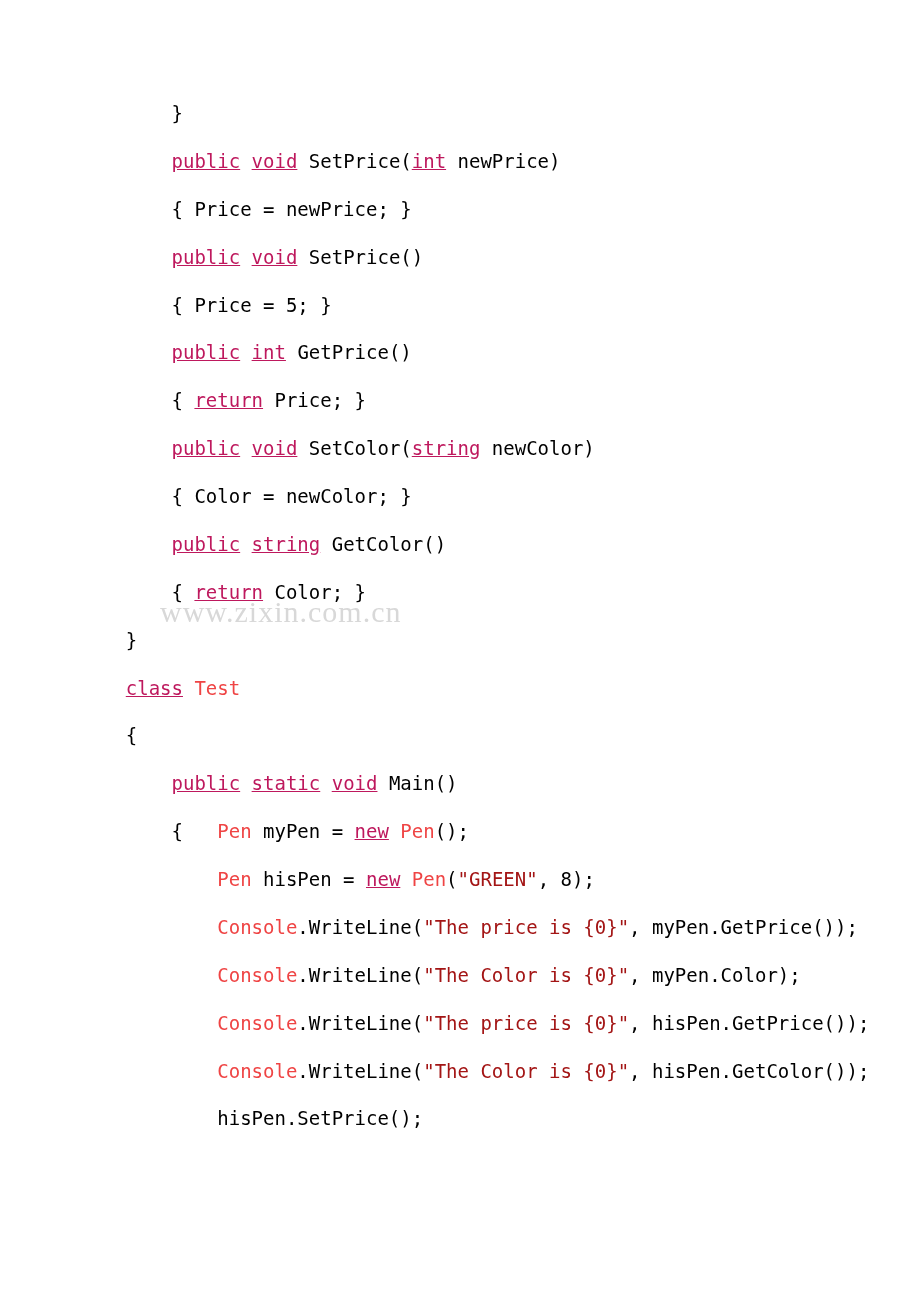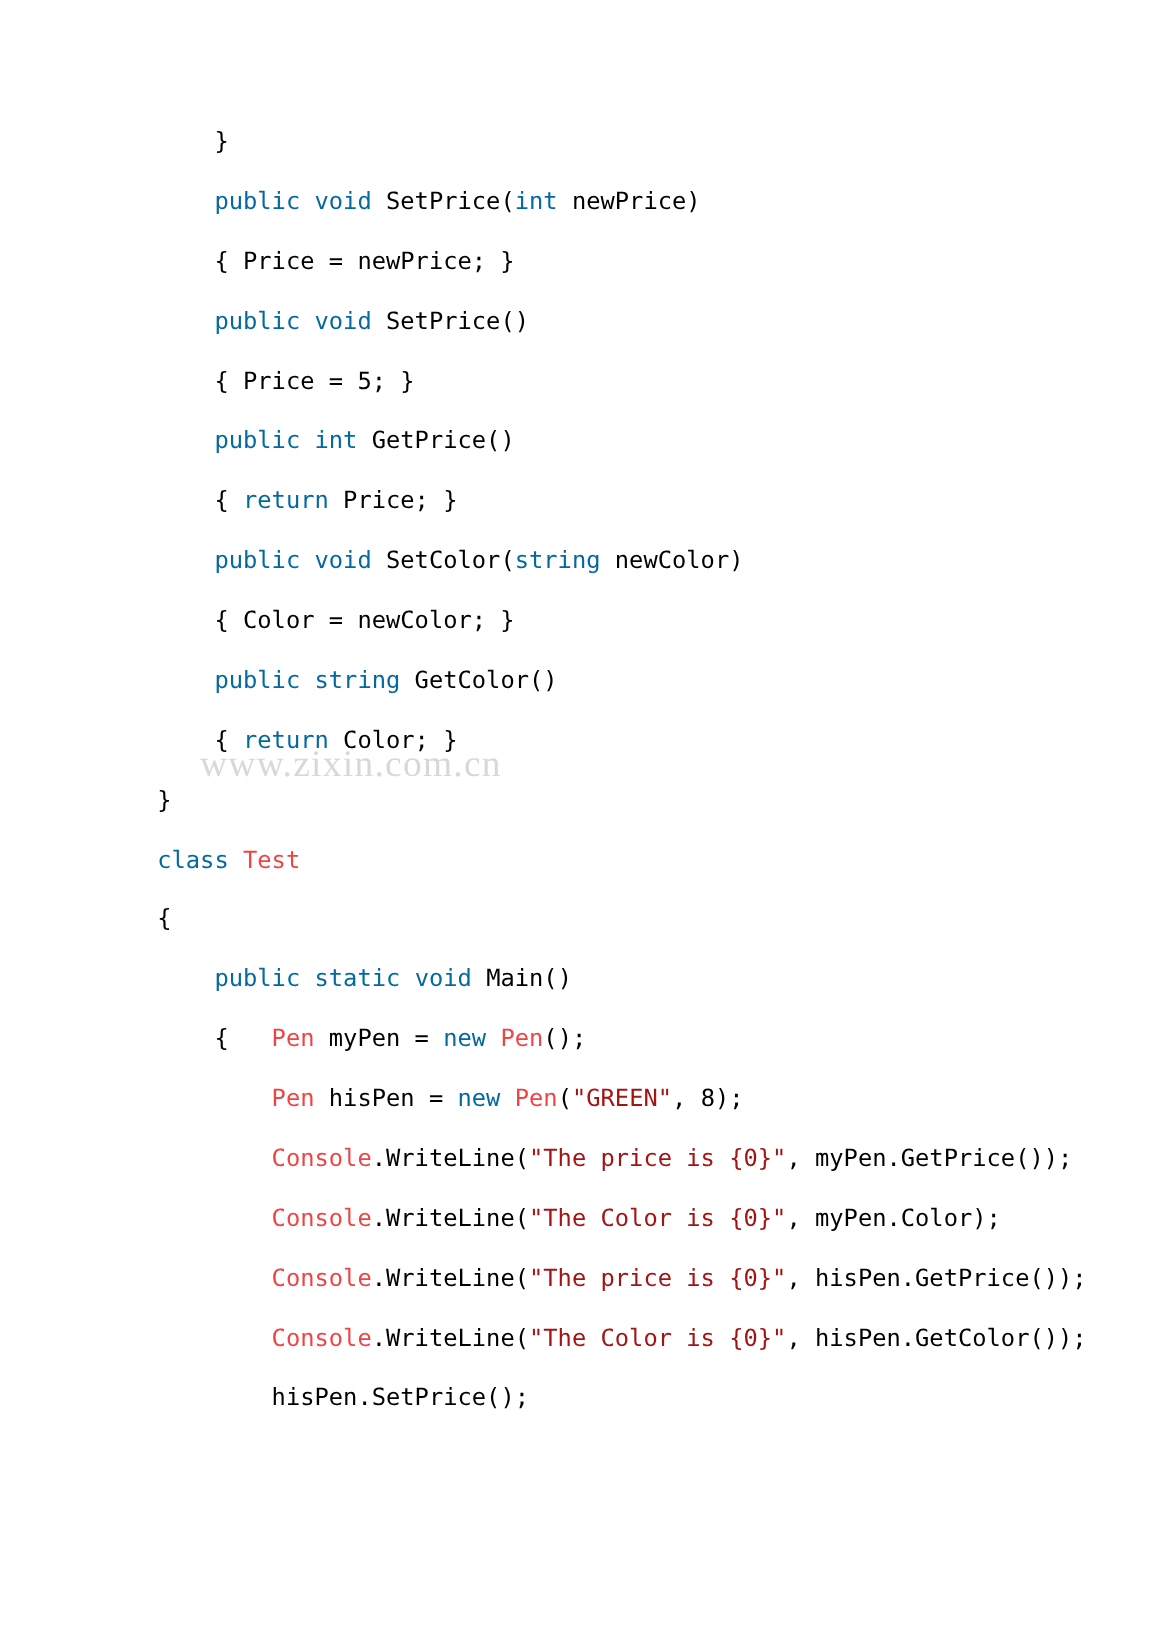--- a/index.html
+++ b/index.html
@@ -12,21 +12,21 @@
     position: relative;
     overflow: hidden;
   }
   .code-area {
     padding: 90px 80px 0 80px;
     font-size: 19px;
     line-height: 2.52;
     white-space: pre;
     letter-spacing: 0px;
   }
-  .kw { color: #0369a1; }
+  .kw { color: #be185d; text-decoration: underline; }
   .type { color: #ef4444; }
   .str { color: #a31515; }
   .plain { color: #000000; }
   .watermark {
     position: absolute;
     top: 595px;
     left: 160px;
     font-size: 30px;
     color: #d8d8d8;
     font-family: Liberation Serif, serif;

